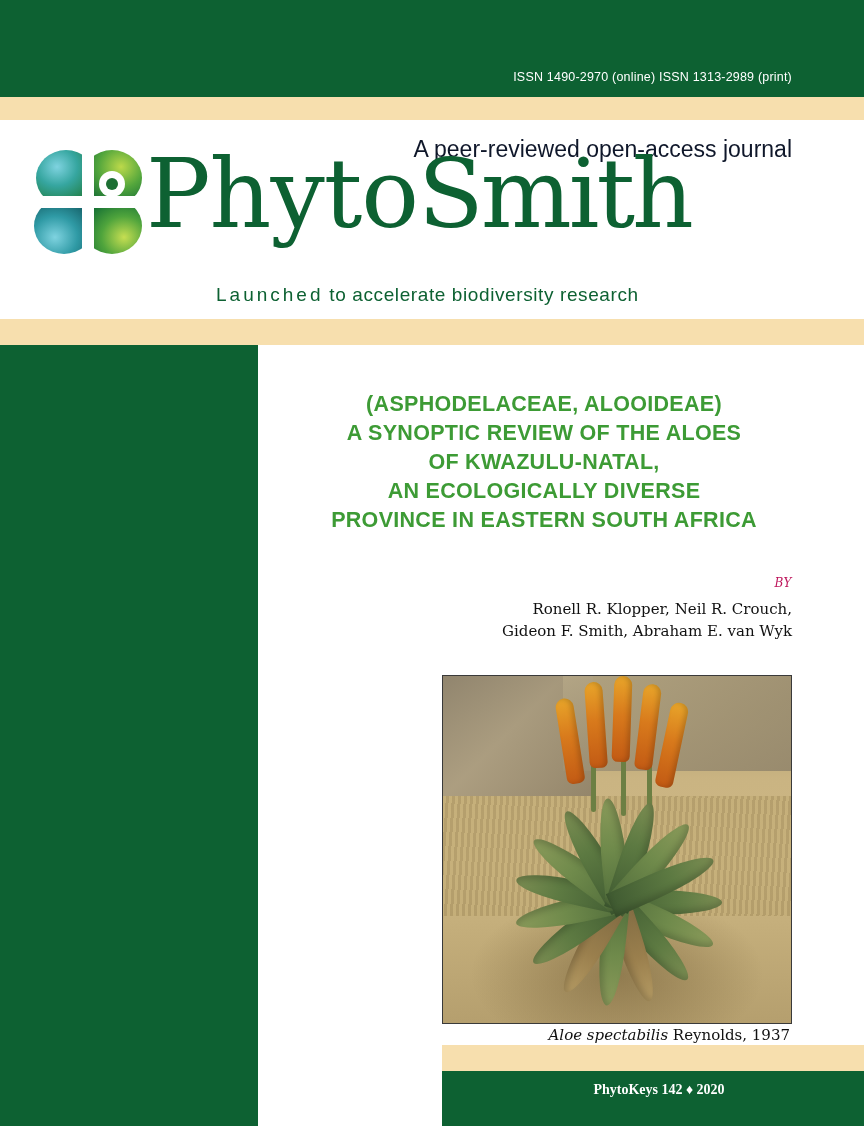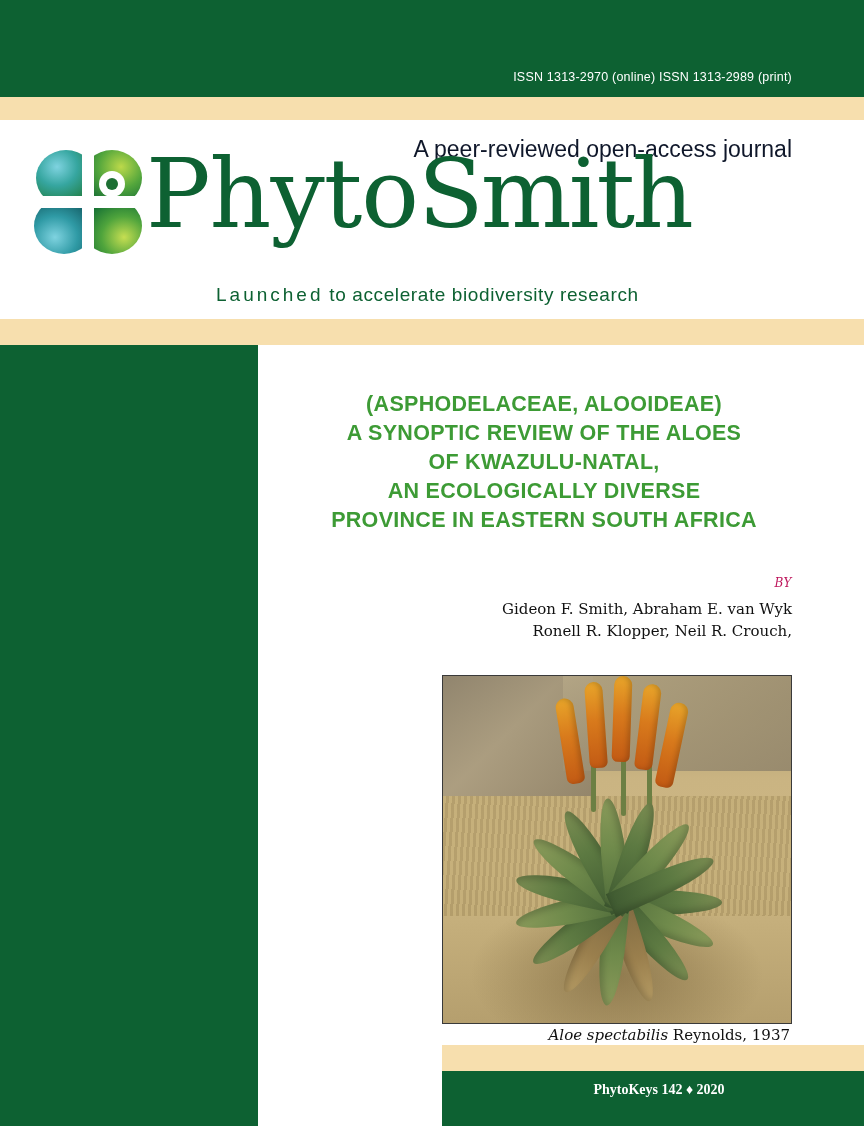--- a/index.html
+++ b/index.html
@@ -292,21 +292,21 @@
   .bottom-text .l2 { display: block; }
 </style>
 </head>
 <body>
 
 <div class="cover">
 
   <div class="left-band"></div>
   <div class="top-green"></div>
 
-  <div class="issn">ISSN 1313-2970 (online)  ISSN 1313-2989 (print)</div>
+  <div class="issn">ISSN 1490-2970 (online)  ISSN 1313-2989 (print)</div>
 
   <div class="cream-stripe-1"></div>
 
   <div class="masthead">
     <div class="peer-review">A peer-reviewed open-access journal</div>
 
     <div class="logo">
       <svg width="124" height="124" viewBox="0 0 124 124" xmlns="http://www.w3.org/2000/svg">
         <defs>
           <radialGradient id="lg1" cx="35%" cy="30%" r="75%">
@@ -359,22 +359,22 @@
     <span class="line">(ASPHODELACEAE, ALOOIDEAE)</span>
     <span class="line">A SYNOPTIC REVIEW OF THE ALOES</span>
     <span class="line">OF KWAZULU-NATAL,</span>
     <span class="line">AN ECOLOGICALLY DIVERSE</span>
     <span class="line">PROVINCE IN EASTERN SOUTH AFRICA</span>
   </div>
 
   <div class="by-label">BY</div>
 
   <div class="authors">
+    <span class="aline">Ronell R. Klopper, Neil R. Crouch,</span>
     <span class="aline">Gideon F. Smith, Abraham E. van Wyk</span>
-    <span class="aline">Ronell R. Klopper, Neil R. Crouch,</span>
   </div>
 
   <div class="photo-frame">
     <div class="photo-inner"></div>
     <div class="rock"></div>
     <div class="rock2"></div>
     <div class="grass-strip"></div>
 
     <div class="aloe">
 

